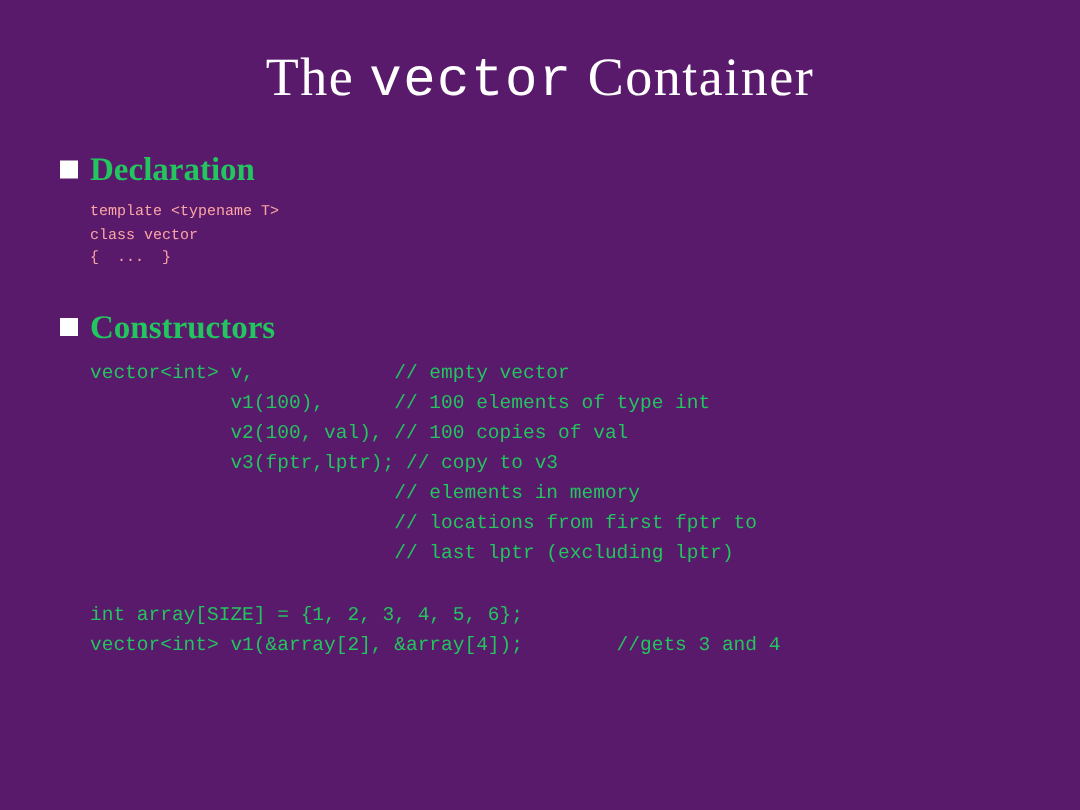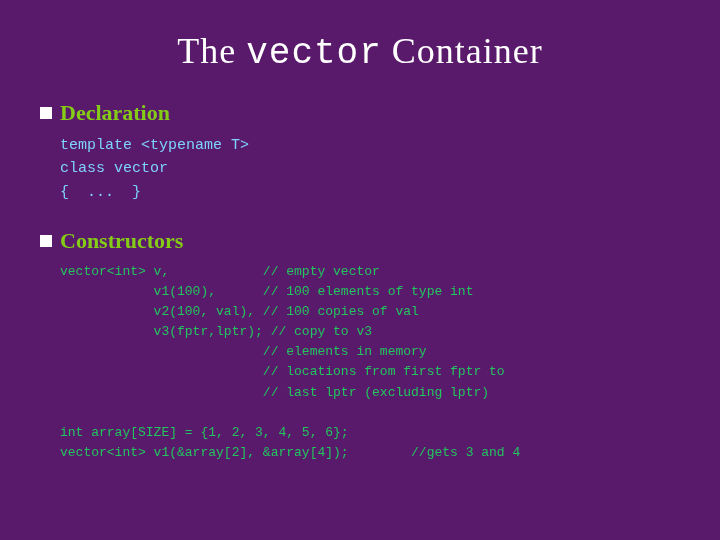--- a/index.html
+++ b/index.html
@@ -39,36 +39,36 @@
     .section {
       margin-bottom: 8px;
     }
 
     .section-header {
       display: flex;
       align-items: center;
       gap: 8px;
       font-size: 22px;
       font-weight: bold;
-      color: #84cc16;
+      color: #22c55e;
       margin-bottom: 8px;
     }
 
     .bullet-square {
       display: inline-block;
       width: 12px;
       height: 12px;
       background-color: #ffffff;
       flex-shrink: 0;
     }
 
     .code-block {
       font-family: 'Courier New', Courier, monospace;
-      font-size: 15px;
-      color: #7dd3fc;
+      font-size: 10px;
+      color: #fca5a5;
       line-height: 1.55;
       padding-left: 20px;
       white-space: pre;
     }
 
     .code-block-constructors {
       font-family: 'Courier New', Courier, monospace;
       font-size: 13px;
       color: #22c55e;
       line-height: 1.55;

